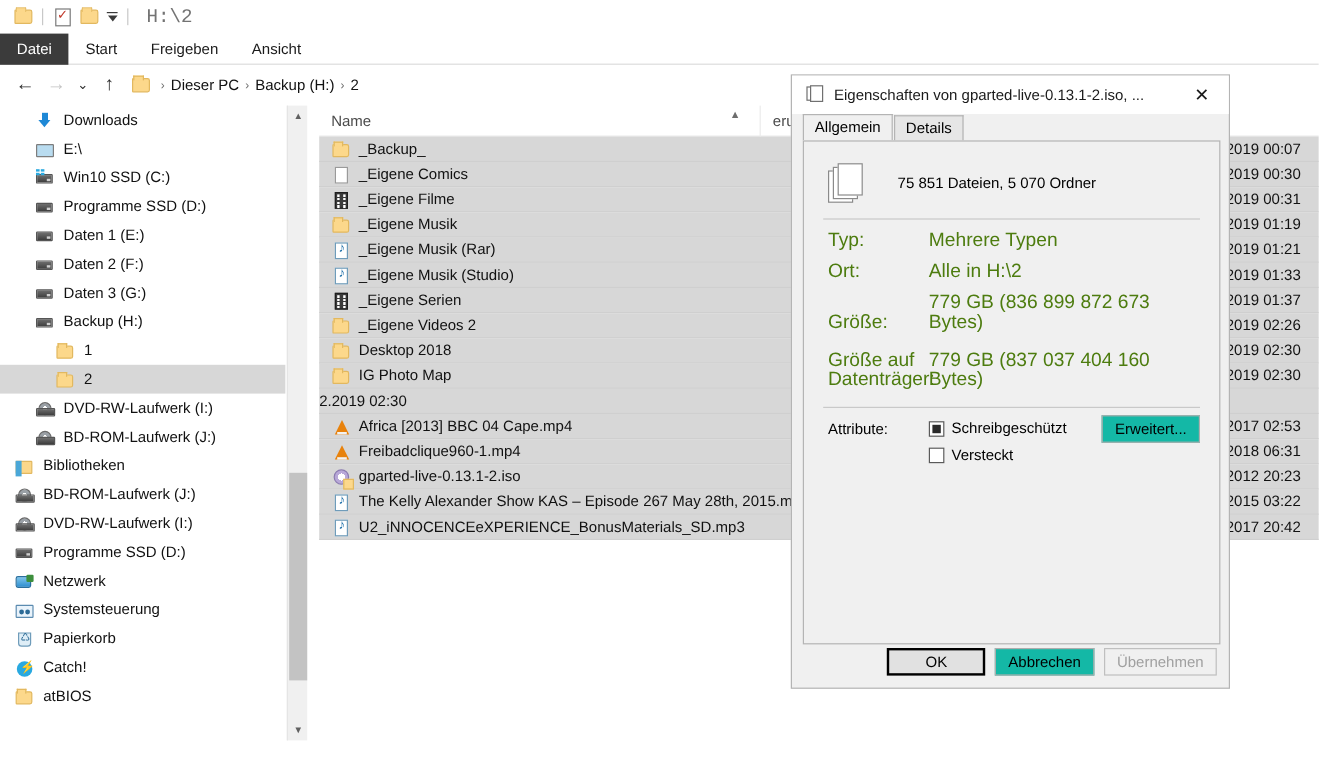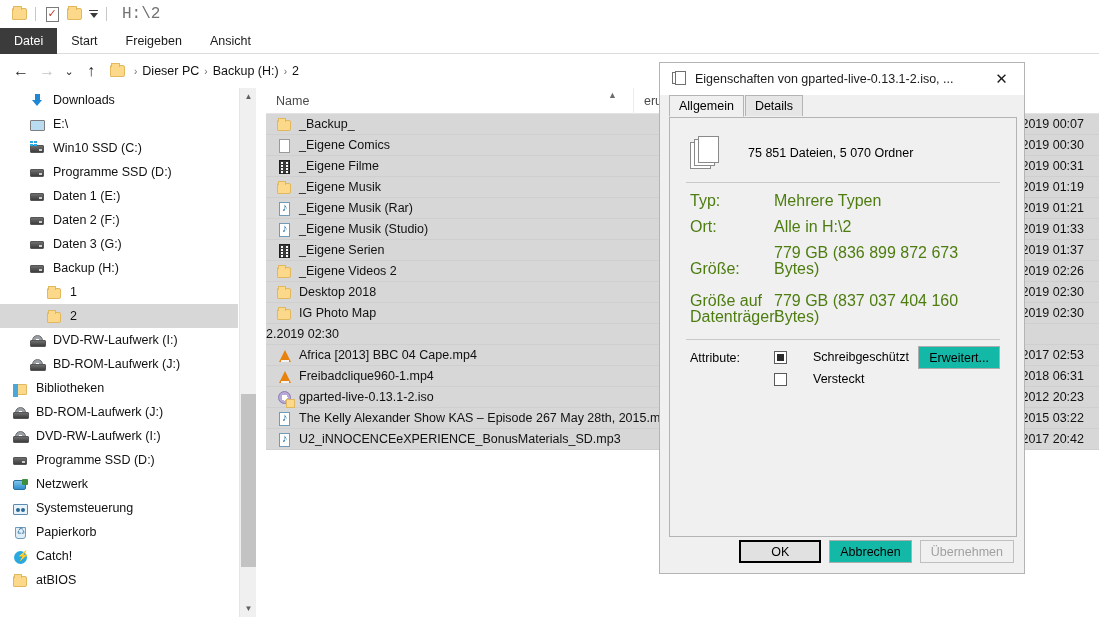--- a/index.html
+++ b/index.html
@@ -304,21 +304,21 @@
   .dlg-title-text {
     margin-left:9px; font-size:12.5px; color:#1a1a1a; white-space:nowrap;
     overflow:hidden; text-overflow:ellipsis; max-width:280px;
   }
   .dlg-close {
     position:absolute; right:0; top:0; width:45px; height:32px;
     display:flex; align-items:center; justify-content:center;
     font-size:15px; color:#1a1a1a;
   }
   .dlg-tabs {
-    height:22px; padding-left:9px; display:flex; align-items:flex-start;
+    height:22px; padding-left:9px; display:flex; align-items:center;
     position:relative;
   }
   .dlg-tab {
     height:21px; padding:0 9px; font-size:12.5px; color:#000;
     display:flex; align-items:center;
     border:1px solid #b4b4b4; border-bottom:none; background:#e6e6e6;
     margin-right:1px;
   }
   .dlg-tab.active { background:#f0f0f0; border-bottom:1px solid #f0f0f0; height:22px; }
   .dlg-body {
@@ -347,21 +347,21 @@
   .attr-row {
     display:flex; padding:10px 16px 0 20px; font-size:12.5px; position:relative;
   }
   .chk {
     width:13px; height:13px; border:1px solid #5a5a5a; background:#ffffff;
     flex:0 0 13px; margin-right:6px; position:relative; margin-top:1px;
   }
   .chk.indet::after {
     content:""; position:absolute; left:2px; top:2px; width:7px; height:7px; background:#2a2a2a;
   }
-  .chk-line { display:flex; align-items:flex-start; margin-bottom:8px;gap:20px; }
+  .chk-line { display:flex; align-items:flex-start; margin-bottom:8px; }
   .btn {
     height:23px; min-width:82px; padding:0 10px; font-size:12.5px;
     background:#14b8a6; border:1px solid #adadad; color:#000;
     display:inline-flex; align-items:center; justify-content:center;
     font-family:"Liberation Sans", sans-serif;
   }
   .btn.adv { position:absolute; right:16px; top:6px; min-width:78px; }
   .btn.primary { border:2px solid #000000; background:#e1e1e1; }
   .btn.disabled { color:#a0a0a0; border-color:#bfbfbf; background:#f0f0f0; }
   .dlg-footer {

